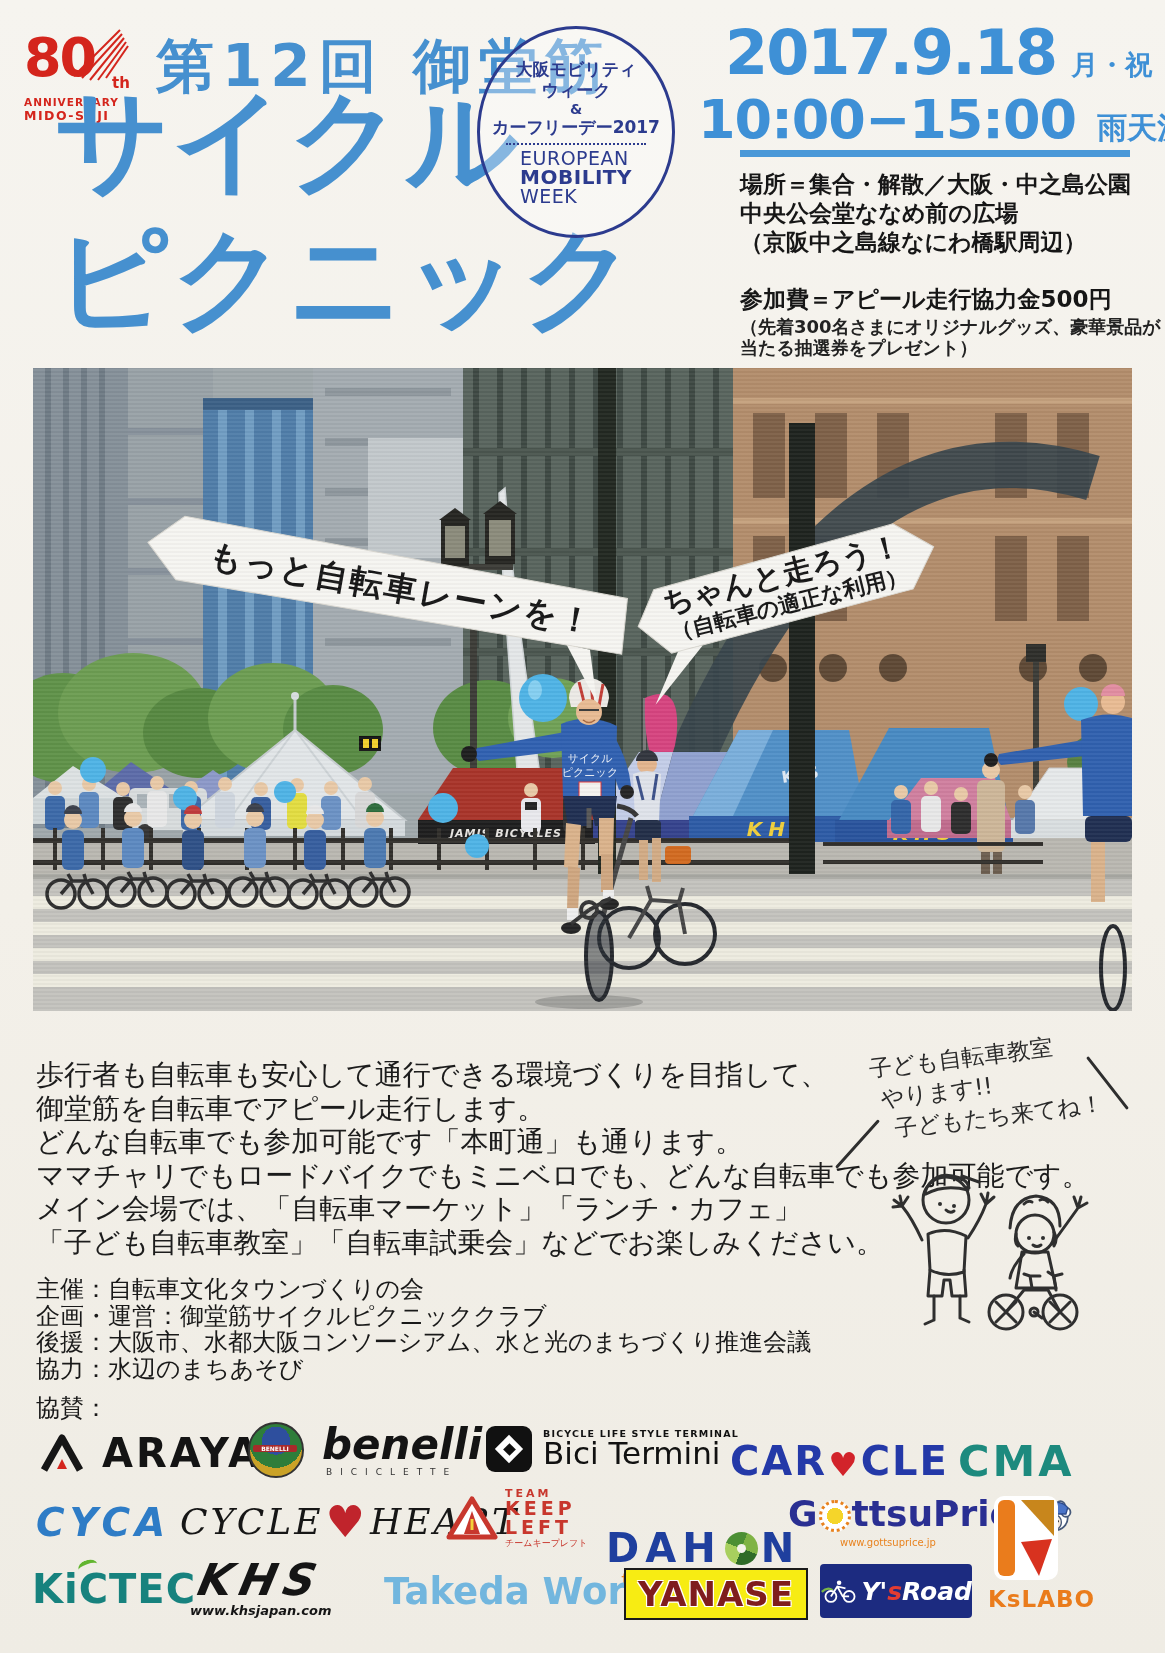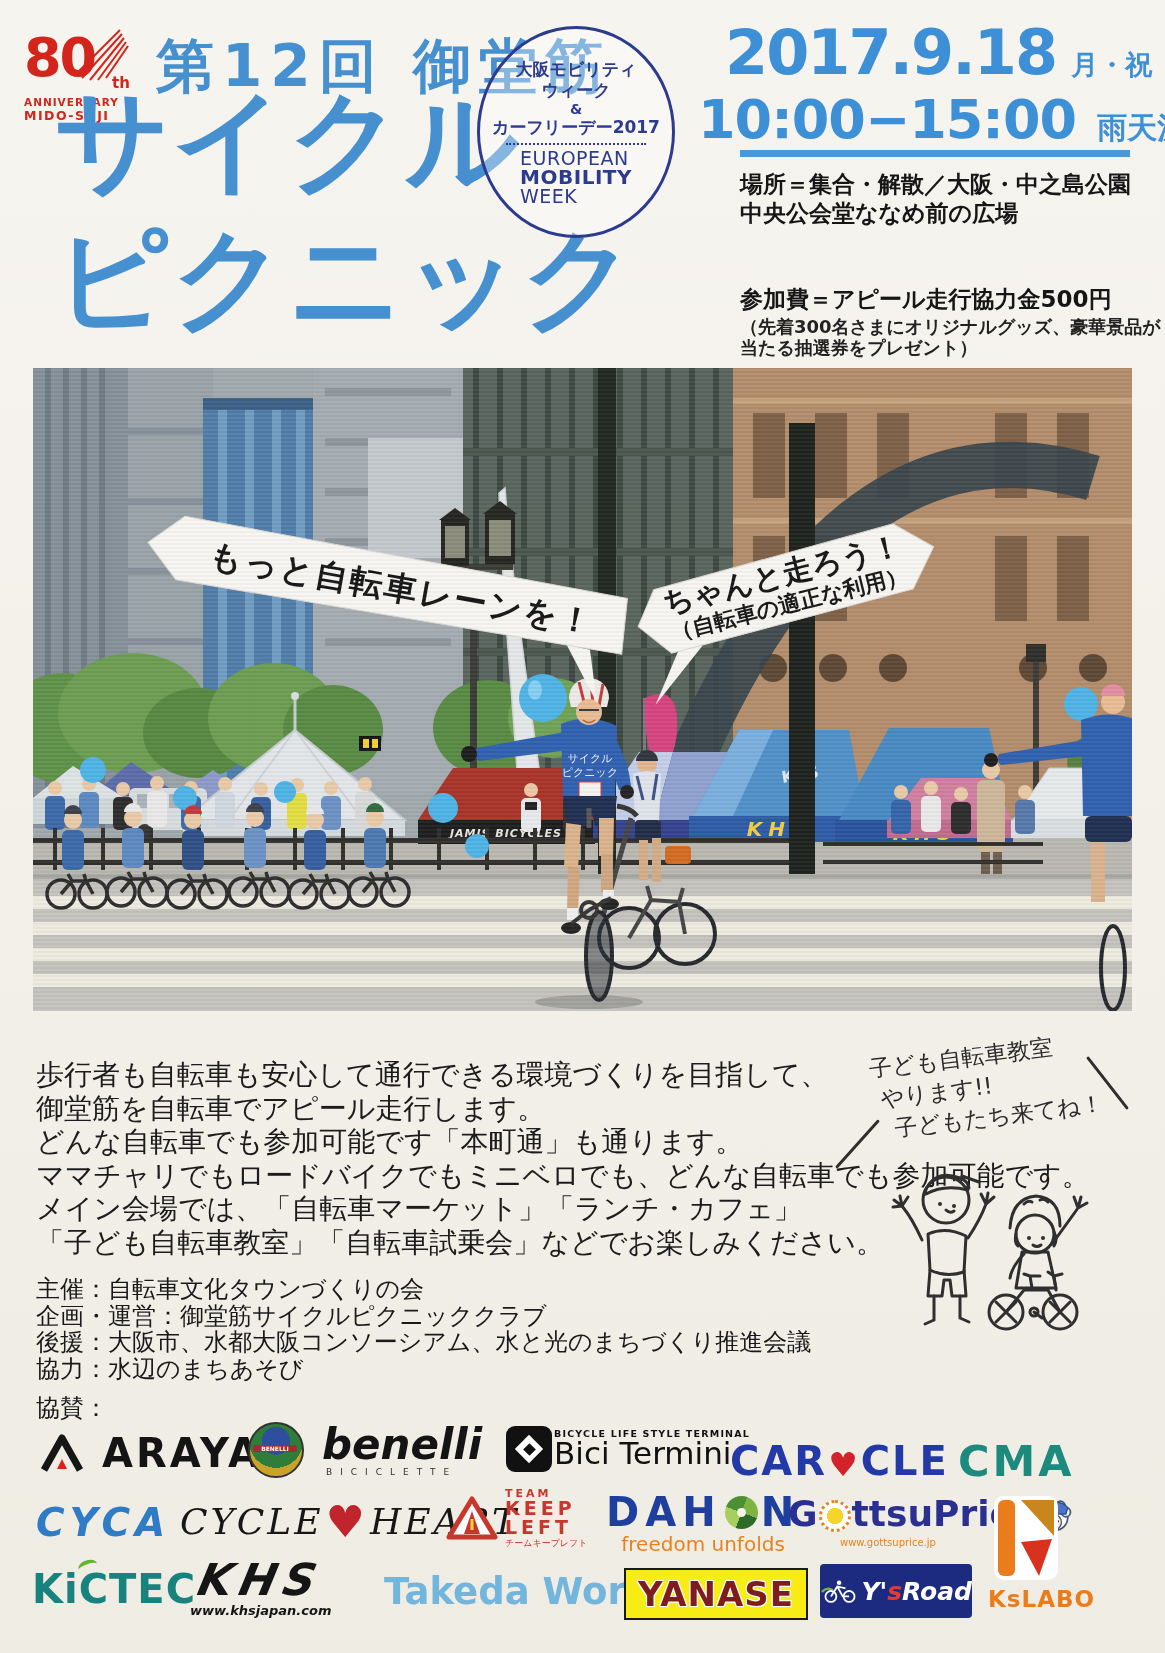--- a/index.html
+++ b/index.html
@@ -59,41 +59,41 @@
   .araya{left:36px;top:1430px;gap:12px;}
   .araya .t{font-size:40px;font-weight:bold;letter-spacing:3px;color:#141414;}
   .benelli{left:248px;top:1422px;gap:18px;}
   .benelli .ring{position:relative;width:52px;height:52px;border-radius:50%;border:2px solid #333;
      background:radial-gradient(circle at 50% 32%,#2e4f9e 0 32%,#2e7d3a 32% 62%,#caa227 62% 100%);}
   .benelli .band{position:absolute;left:3px;top:21px;width:44px;font-size:6px;font-weight:bold;color:#fff;
      background:#a82a2a;text-align:center;border-radius:2px;}
   .benelli .col{display:flex;flex-direction:column;line-height:1;}
   .benelli .t{font-size:42px;font-weight:bold;font-style:italic;color:#141414;}
   .benelli .s{font-size:9px;letter-spacing:8px;color:#333;margin-top:2px;margin-left:4px;}
-  .bici{left:506px;top:1426px;gap:2px;}
+  .bici{left:486px;top:1426px;gap:11px;}
   .bici .ic{position:relative;width:46px;height:46px;background:#111;border-radius:9px;}
   .bici .d1{position:absolute;left:13px;top:13px;width:20px;height:20px;background:#fff;transform:rotate(45deg);}
   .bici .d2{position:absolute;left:18.5px;top:18.5px;width:9px;height:9px;background:#111;transform:rotate(45deg);}
   .bici .col{display:flex;flex-direction:column;line-height:1;}
   .bici .tag{font-size:9.5px;font-weight:bold;letter-spacing:1.2px;color:#111;}
   .bici .t{font-size:31px;font-weight:normal;color:#111;margin-top:0;}
   .caracle{left:730px;top:1438px;font-size:40px;font-weight:bold;color:#2439a8;letter-spacing:2px;}
   .caracle .heart{color:#d2232a;font-size:33px;margin:6px 1px 0;}
   .cma{left:958px;top:1436px;font-size:43px;font-weight:bold;color:#1d8a7e;letter-spacing:3px;}
   .cyca{left:36px;top:1500px;font-size:39px;font-weight:bold;font-style:italic;color:#2e7cc6;letter-spacing:5px;}
   .cycleheart{left:180px;top:1496px;font-size:36px;font-style:italic;color:#161616;letter-spacing:3px;
      font-family:"DejaVu Serif","Liberation Serif",serif;}
   .cycleheart .heart{color:#c0242c;font-size:44px;margin:0 2px;font-style:normal;}
   .keepleft{left:446px;top:1488px;gap:7px;}
   .keepleft .col{display:flex;flex-direction:column;line-height:1;color:#c8372d;}
   .keepleft .team{font-size:11px;font-weight:bold;letter-spacing:3px;}
   .keepleft .k{font-size:19px;font-weight:bold;letter-spacing:4px;}
   .keepleft .jp{font-size:9px;margin-top:2px;}
   .dahon{left:606px;top:1492px;flex-direction:column;align-items:center;line-height:1;}
-  .dahon .row{display:flex;align-items:center;}
+  .dahon .row{display:flex;align-items:center;margin-top:36px;}
   .dahon .t{font-size:40px;font-weight:bold;color:#1f3f9e;letter-spacing:6px;}
   .dahon .pin{position:relative;width:33px;height:33px;border-radius:50%;margin:0 3px;
      background:conic-gradient(from 20deg,#7fb344 0 90deg,#2f6b28 90deg 180deg,#a8cf5e 180deg 270deg,#4c8f34 270deg 360deg);}
   .dahon .pin i{position:absolute;left:12px;top:12px;width:9px;height:9px;border-radius:50%;background:#f4f2ec;}
   .dahon .sub{font-size:20px;color:#e8821e;margin-top:2px;}
   .gottsu{left:788px;top:1492px;flex-direction:column;align-items:flex-start;line-height:1;}
   .gottsu .row{display:flex;align-items:center;}
   .gottsu .t{font-size:36px;font-weight:bold;color:#2a2f92;}
   .gottsu .wheel{width:26px;height:26px;border-radius:50%;border:3px dotted #e8821e;margin:4px 1px 0;
      background:radial-gradient(#f5d52a 0 45%,#fff 45% 100%);}
@@ -158,20 +158,21 @@
     <span class="small">月・祝</span>
   </div>
   <div class="abs timeline">
     <span class="big">10:00−15:00</span>
     <span class="small">雨天決行</span>
   </div>
   <div class="abs bluerule"></div>
   <div class="abs place">
     <div>場所＝集合・解散／大阪・中之島公園</div>
     <div>中央公会堂ななめ前の広場</div>
+    <div>（京阪中之島線なにわ橋駅周辺）</div>
   </div>
   <div class="abs fee">参加費＝アピール走行協力金500円</div>
   <div class="abs feenote">
     <div>（先着300名さまにオリジナルグッズ、豪華景品が</div>
     <div>当たる抽選券をプレゼント）</div>
   </div>
 
   <div class="abs photo">
   <svg viewBox="0 0 1099 643" preserveAspectRatio="none">
     <defs>

